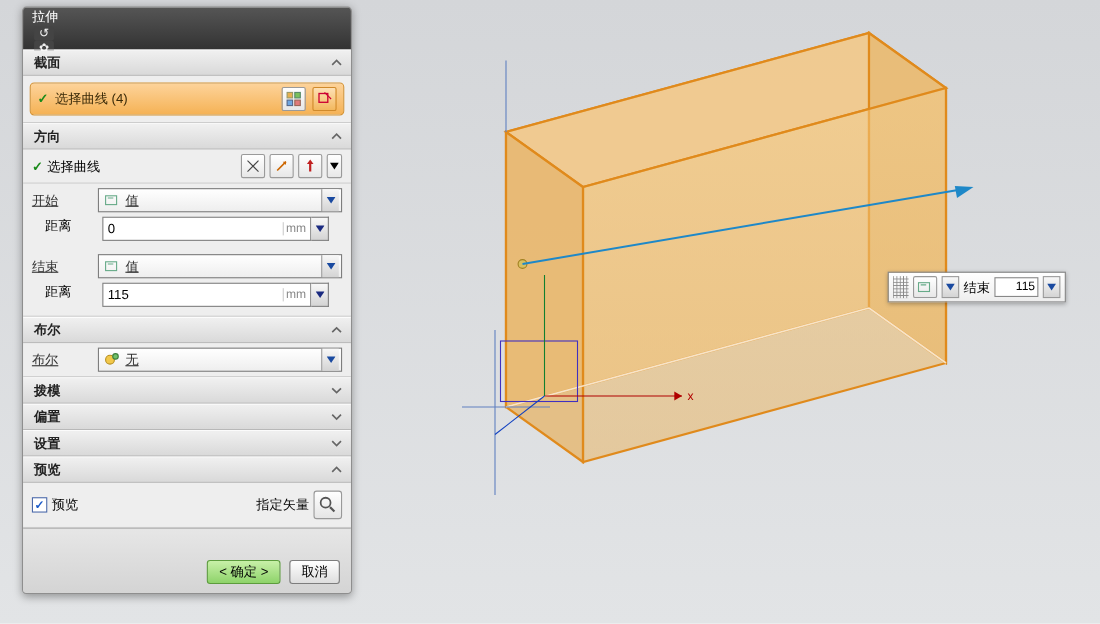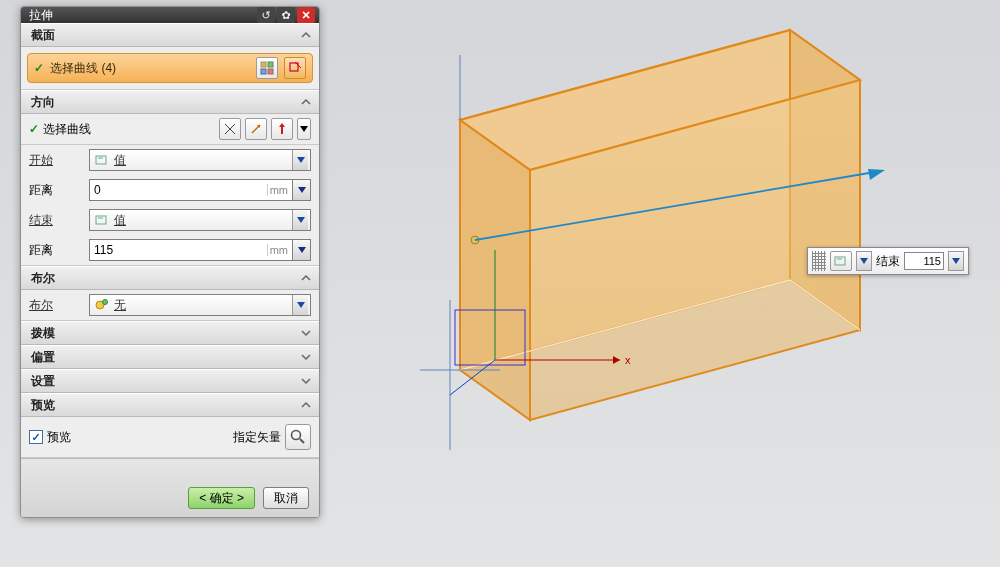--- a/index.html
+++ b/index.html
@@ -6,23 +6,23 @@
   body { width: 1000px; height: 567px; overflow: hidden; background: linear-gradient(#d4d6d9, #e2e4e6); position: relative; }
 
   
   .dialog {
     position: absolute; left: 20px; top: 6px; width: 300px;
     background: #dcdcdc; border: 1px solid #8e8e8e; border-radius: 4px;
     box-shadow: 0 2px 8px rgba(0,0,0,.35);
     display: flex; flex-direction: column;
   }
   .titlebar {
-    display: flex; align-items: flex-start; height: 16px;
+    display: flex; align-items: flex-start; height: 38px;
     background: linear-gradient(#555, #333); color: #fff;
-    padding: 0 4px 0 8px; border-radius: 3px 3px 0 0; font-size: 12px;
+    padding: 0 4px 0 8px; border-radius: 3px 3px 0 0; font-size: 12px; flex-direction: column;
   }
   .titlebar .spacer { flex: 1; }
   .tb-btn {
     width: 18px; height: 16px; margin-left: 2px; cursor: pointer;
     display: inline-flex; align-items: center; justify-content: center;
     border-radius: 2px; color: #eee; font-size: 11px;
   }
   .tb-close { background: #ce2d2a; color: #fff; font-weight: bold; }
   .tb-icon  { background: #444; }
 
@@ -65,21 +65,21 @@
     padding: 0 2px 0 4px; font-size: 12px; cursor: pointer;
   }
   .icon-dropdown .dd-icon { width:16px; height:16px; margin-right:4px;
     display:inline-flex; align-items:center; justify-content:center; }
   .dd-arrow {
     width: 16px; height: 100%; margin-left: auto;
     background: linear-gradient(#f8f8f8,#d4d4d4); border-left:1px solid #9a9a9a;
     display:inline-flex; align-items:center; justify-content:center;
   }
   .dd-arrow svg polygon{ fill:#1a4aa0; }
-  .num-row { display: flex; align-items: center; height: 30px; padding: 0 8px; font-size:12px; }
+  .num-row { display: flex; height: 30px; padding: 0 20px; font-size:12px; }
   .num-input {
     flex:1; height:22px; border:1px solid #7e7e7e; background:#fff;
     display:flex; align-items:center;
   }
   .num-input input {
     flex:1; border:none; outline:none; font-size:12px; padding:0 4px; background:transparent;
   }
   .num-unit { color:#888; padding:0 4px 0 2px; font-size:11px; border-left:1px solid #ccc; }
   .num-step {
     width:18px; height:22px; border:1px solid #7e7e7e; border-left:none;

